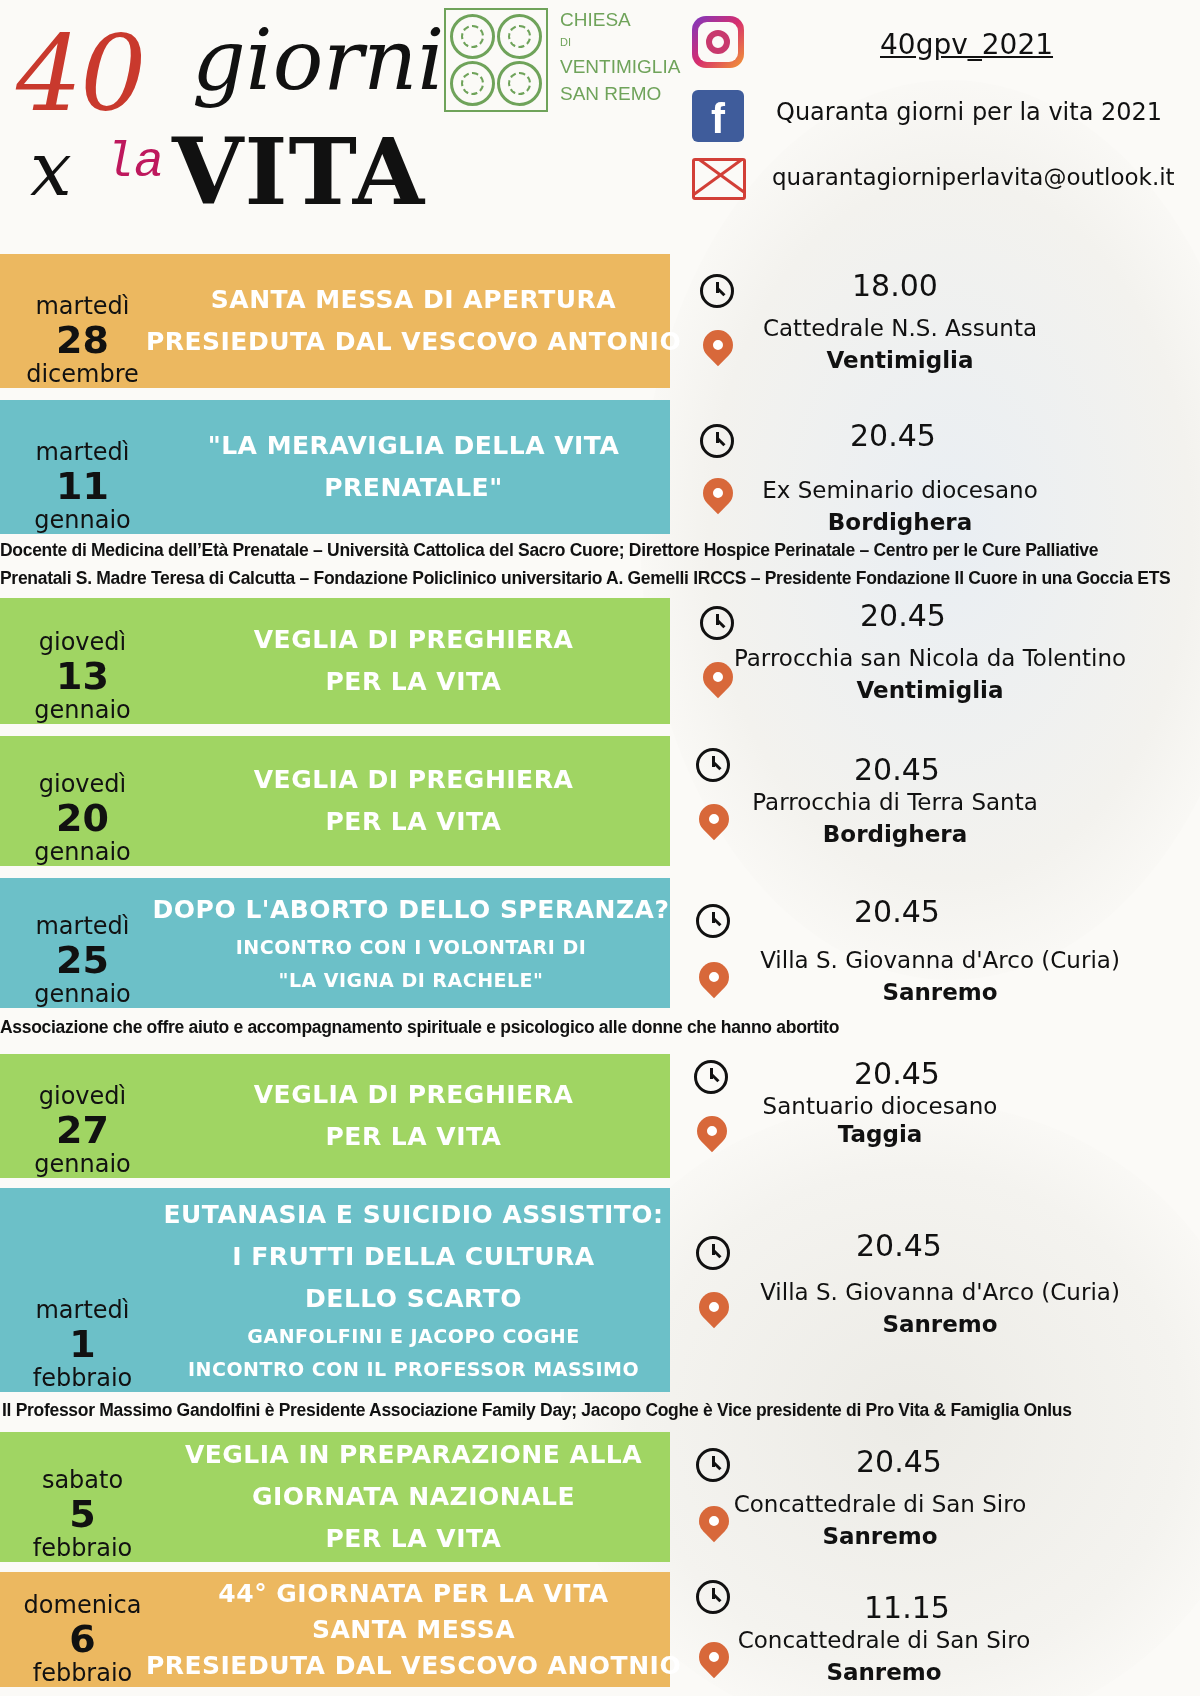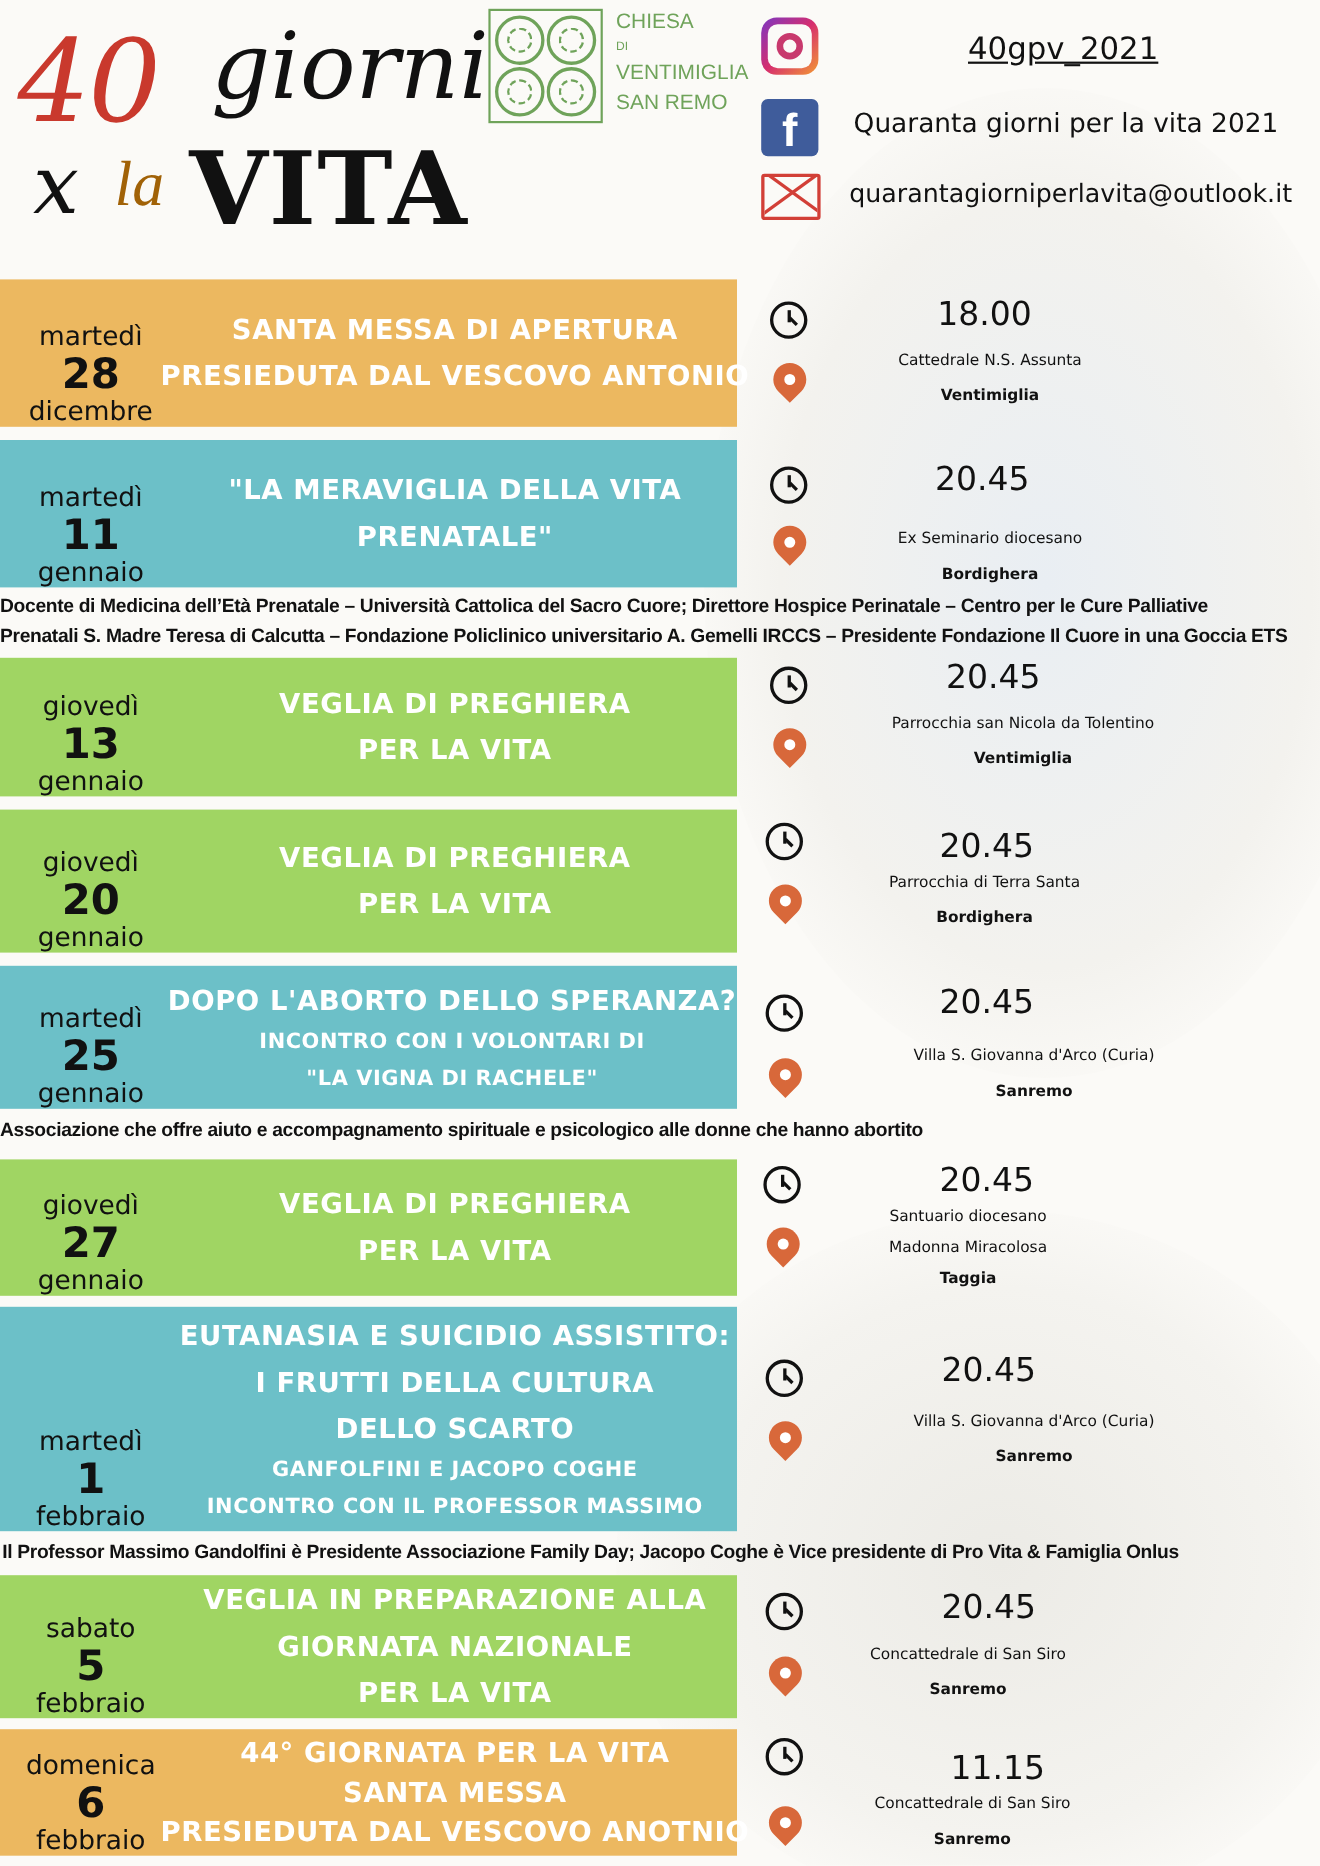--- a/index.html
+++ b/index.html
@@ -6,21 +6,21 @@
   body {
     width: 1200px; height: 1696px; position: relative; overflow: hidden;
     background: #fbfaf7;
     font-family: "DejaVu Sans", sans-serif;
   }
   .bg-shape { position: absolute; border-radius: 50%; pointer-events: none; }
   
   .logo-40 { position: absolute; left: 16px; top: 22px; font-family: "DejaVu Serif", serif; font-style: italic; font-size: 104px; color: #c9392d; line-height: 1; letter-spacing: -2px; }
   .logo-giorni { position: absolute; left: 192px; top: 18px; font-family: "DejaVu Serif", serif; font-style: italic; font-size: 84px; color: #111; line-height: 1; }
   .logo-x { position: absolute; left: 30px; top: 132px; font-family: "DejaVu Serif", serif; font-style: italic; font-size: 74px; color: #111; line-height: 1; }
-  .logo-la { position: absolute; left: 104px; top: 138px; font-family: Liberation Serif, serif; font-style: italic; font-size: 58px; color: #a16207; line-height: 1; }
+  .logo-la { position: absolute; left: 104px; top: 138px; font-family: Liberation Mono, monospace; font-style: italic; font-size: 50px; color: #be185d; line-height: 1; }
   .logo-vita { position: absolute; left: 172px; top: 126px; font-family: "DejaVu Serif", serif; font-weight: bold; font-size: 92px; color: #111; line-height: 1; letter-spacing: 1px; }
   .diocese-emblem { position: absolute; left: 444px; top: 8px; width: 104px; width: 104px; height: 104px; border: 2px solid #6fa35a; box-sizing: border-box; display: grid; grid-template-columns: 1fr 1fr; grid-template-rows: 1fr 1fr; gap: 2px; padding: 4px; }
   .diocese-emblem span { border: 3px solid #6fa35a; border-radius: 50%; position: relative; }
   .diocese-emblem span::after { content: ""; position: absolute; inset: 8px; border: 2px dashed #6fa35a; border-radius: 50%; }
   .diocese-name { position: absolute; left: 560px; top: 6px; color: #6fa35a; font-family: "Liberation Sans", sans-serif; font-size: 19px; line-height: 27px; }
   .diocese-name .small { font-size: 11px; line-height: 14px; display: block; margin: 2px 0 4px; }
   .contact-icon { position: absolute; left: 692px; width: 52px; height: 52px; box-sizing: border-box; }
   .ig-icon { top: 16px; border-radius: 14px; background: linear-gradient(135deg, #7b38c3 0%, #d62e6e 50%, #f39a33 100%); }
   .ig-icon::before { content: ""; position: absolute; inset: 6px; background: #fbfaf7; border-radius: 9px; }
   .ig-icon::after { content: ""; position: absolute; left: 14px; top: 14px; width: 24px; height: 24px; border-radius: 50%; border: 6px solid #c8396d; box-sizing: border-box; }
@@ -41,21 +41,21 @@
   .title { position: absolute; left: 165px; right: 8px; top: 0; bottom: 0; display: flex; flex-direction: column; align-items: center; justify-content: center; color: #fff; font-family: "DejaVu Sans", sans-serif; font-weight: bold; text-align: center; letter-spacing: 0.5px; }
   .title .l { font-size: 25px; line-height: 42px; white-space: nowrap; }
   .title .s { font-size: 19px; line-height: 33px; white-space: nowrap; }
   .info { position: absolute; left: 690px; width: 500px; }
   .clock-icon { position: absolute; left: 10px; width: 34px; height: 34px; border: 3px solid #111; border-radius: 50%; box-sizing: border-box; }
   .clock-icon::before { content: ""; position: absolute; left: 13px; top: 5px; width: 3px; height: 11px; background: #111; }
   .clock-icon::after { content: ""; position: absolute; left: 14px; top: 13px; width: 3px; height: 9px; background: #111; transform: rotate(-45deg); transform-origin: top left; }
   .pin-icon { position: absolute; left: 13px; width: 30px; height: 30px; background: #d8683a; border-radius: 50% 50% 50% 0; transform: rotate(-45deg); }
   .pin-icon::after { content: ""; position: absolute; left: 10px; top: 10px; width: 10px; height: 10px; background: #fff; border-radius: 50%; }
   .time { position: absolute; font-size: 30px; color: #111; font-family: "DejaVu Sans", sans-serif; line-height: 36px; }
-  .venue { position: absolute; text-align: center; font-size: 14px; color: #111; line-height: 32px; font-family: "DejaVu Sans", sans-serif; white-space: nowrap; }
+  .venue { position: absolute; text-align: center; font-size: 23px; color: #111; line-height: 32px; font-family: "DejaVu Sans", sans-serif; white-space: nowrap; }
   .venue .city { font-weight: bold; display: block; }
   .note { position: absolute; left: 0; width: 1200px; font-family: "Liberation Sans", sans-serif; font-weight: bold; font-size: 17.5px; color: #111; line-height: 28px; letter-spacing: -0.3px; white-space: nowrap; }
 </style>
 </head>
 <body>
 
 <div class="bg-shape" style="left:640px;top:80px;width:620px;height:900px;background:radial-gradient(ellipse at center,#e9eef3 0%,#f3f2ee 55%,rgba(251,250,247,0) 75%);"></div>
 <div class="bg-shape" style="left:560px;top:1100px;width:700px;height:640px;background:radial-gradient(ellipse at center,#ecebe6 0%,#f4f3ef 55%,rgba(251,250,247,0) 75%);"></div>
 
 <div>
@@ -211,21 +211,20 @@
     <span class="l">VEGLIA DI PREGHIERA</span>
     <span class="l">PER LA VITA</span>
   </div>
 </div>
 <div class="info" style="top:1054px;height:124px;">
   <div class="clock-icon" style="top:6px;left:4px;"></div>
   <div class="pin-icon" style="top:62px;left:7px;"></div>
   <div class="time" style="left:164px;top:2px;">20.45</div>
   <div class="venue" style="left:40px;width:300px;top:38px;line-height:28px;">
     <span style="display:block">Santuario diocesano</span>
-    <span style="display:block">Madonna Miracolosa</span>
     <span class="city">Taggia</span>
   </div>
 </div>
 
 <div class="band teal" style="top:1188px;height:204px;">
   <div class="date">
     <span class="wd">martedì</span>
     <span class="dn">1</span>
     <span class="mo">febbraio</span>
   </div>

